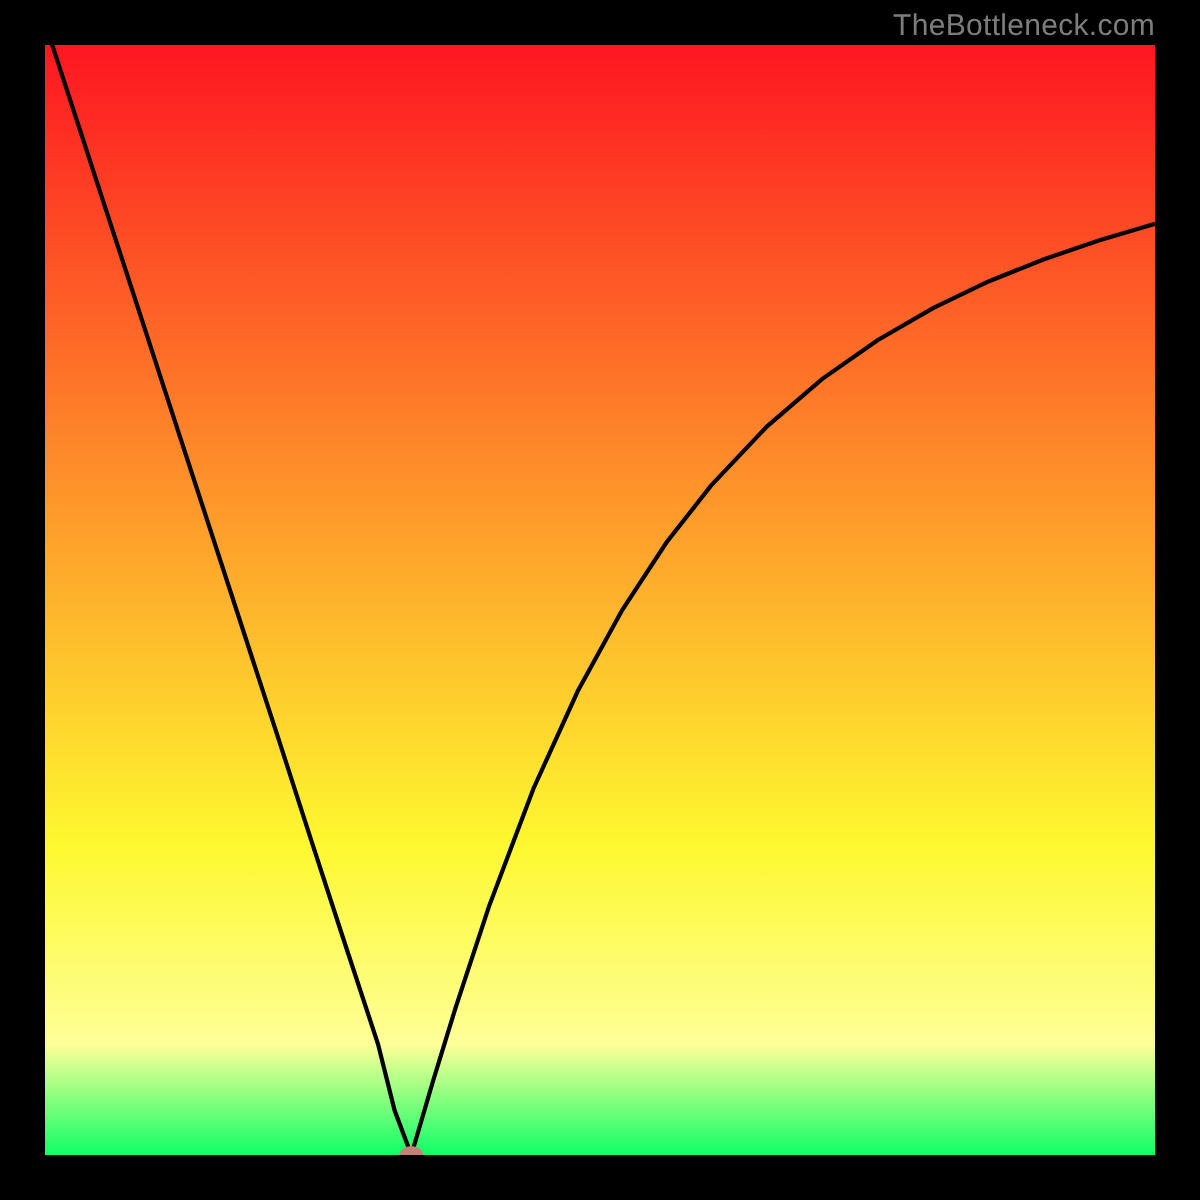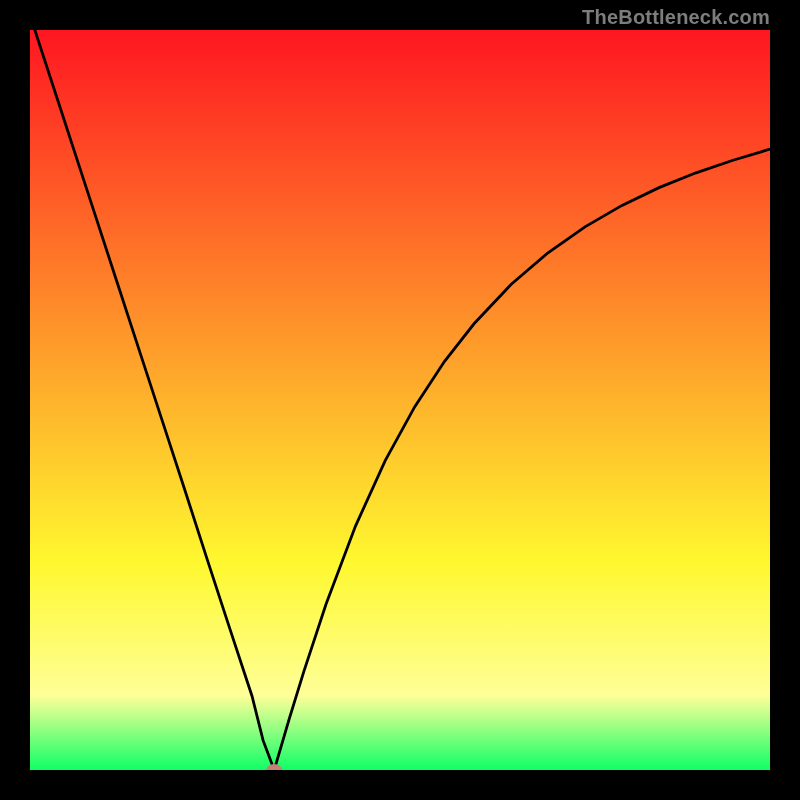--- a/index.html
+++ b/index.html
@@ -17,21 +17,21 @@
     width: 740px;
     height: 740px;
     background: #000000;
   }
   .attribution {
     position: absolute;
     right: 30px;
     top: 6px;
     font-family: Arial, Helvetica, sans-serif;
     font-size: 20px;
-    font-weight: 700;
+    font-weight: 400;
     color: #7d7d7d;
     letter-spacing: 0.2px;
   }
   svg.plot {
     position: absolute;
     left: 0;
     top: 0;
     width: 740px;
     height: 740px;
     display: block;

